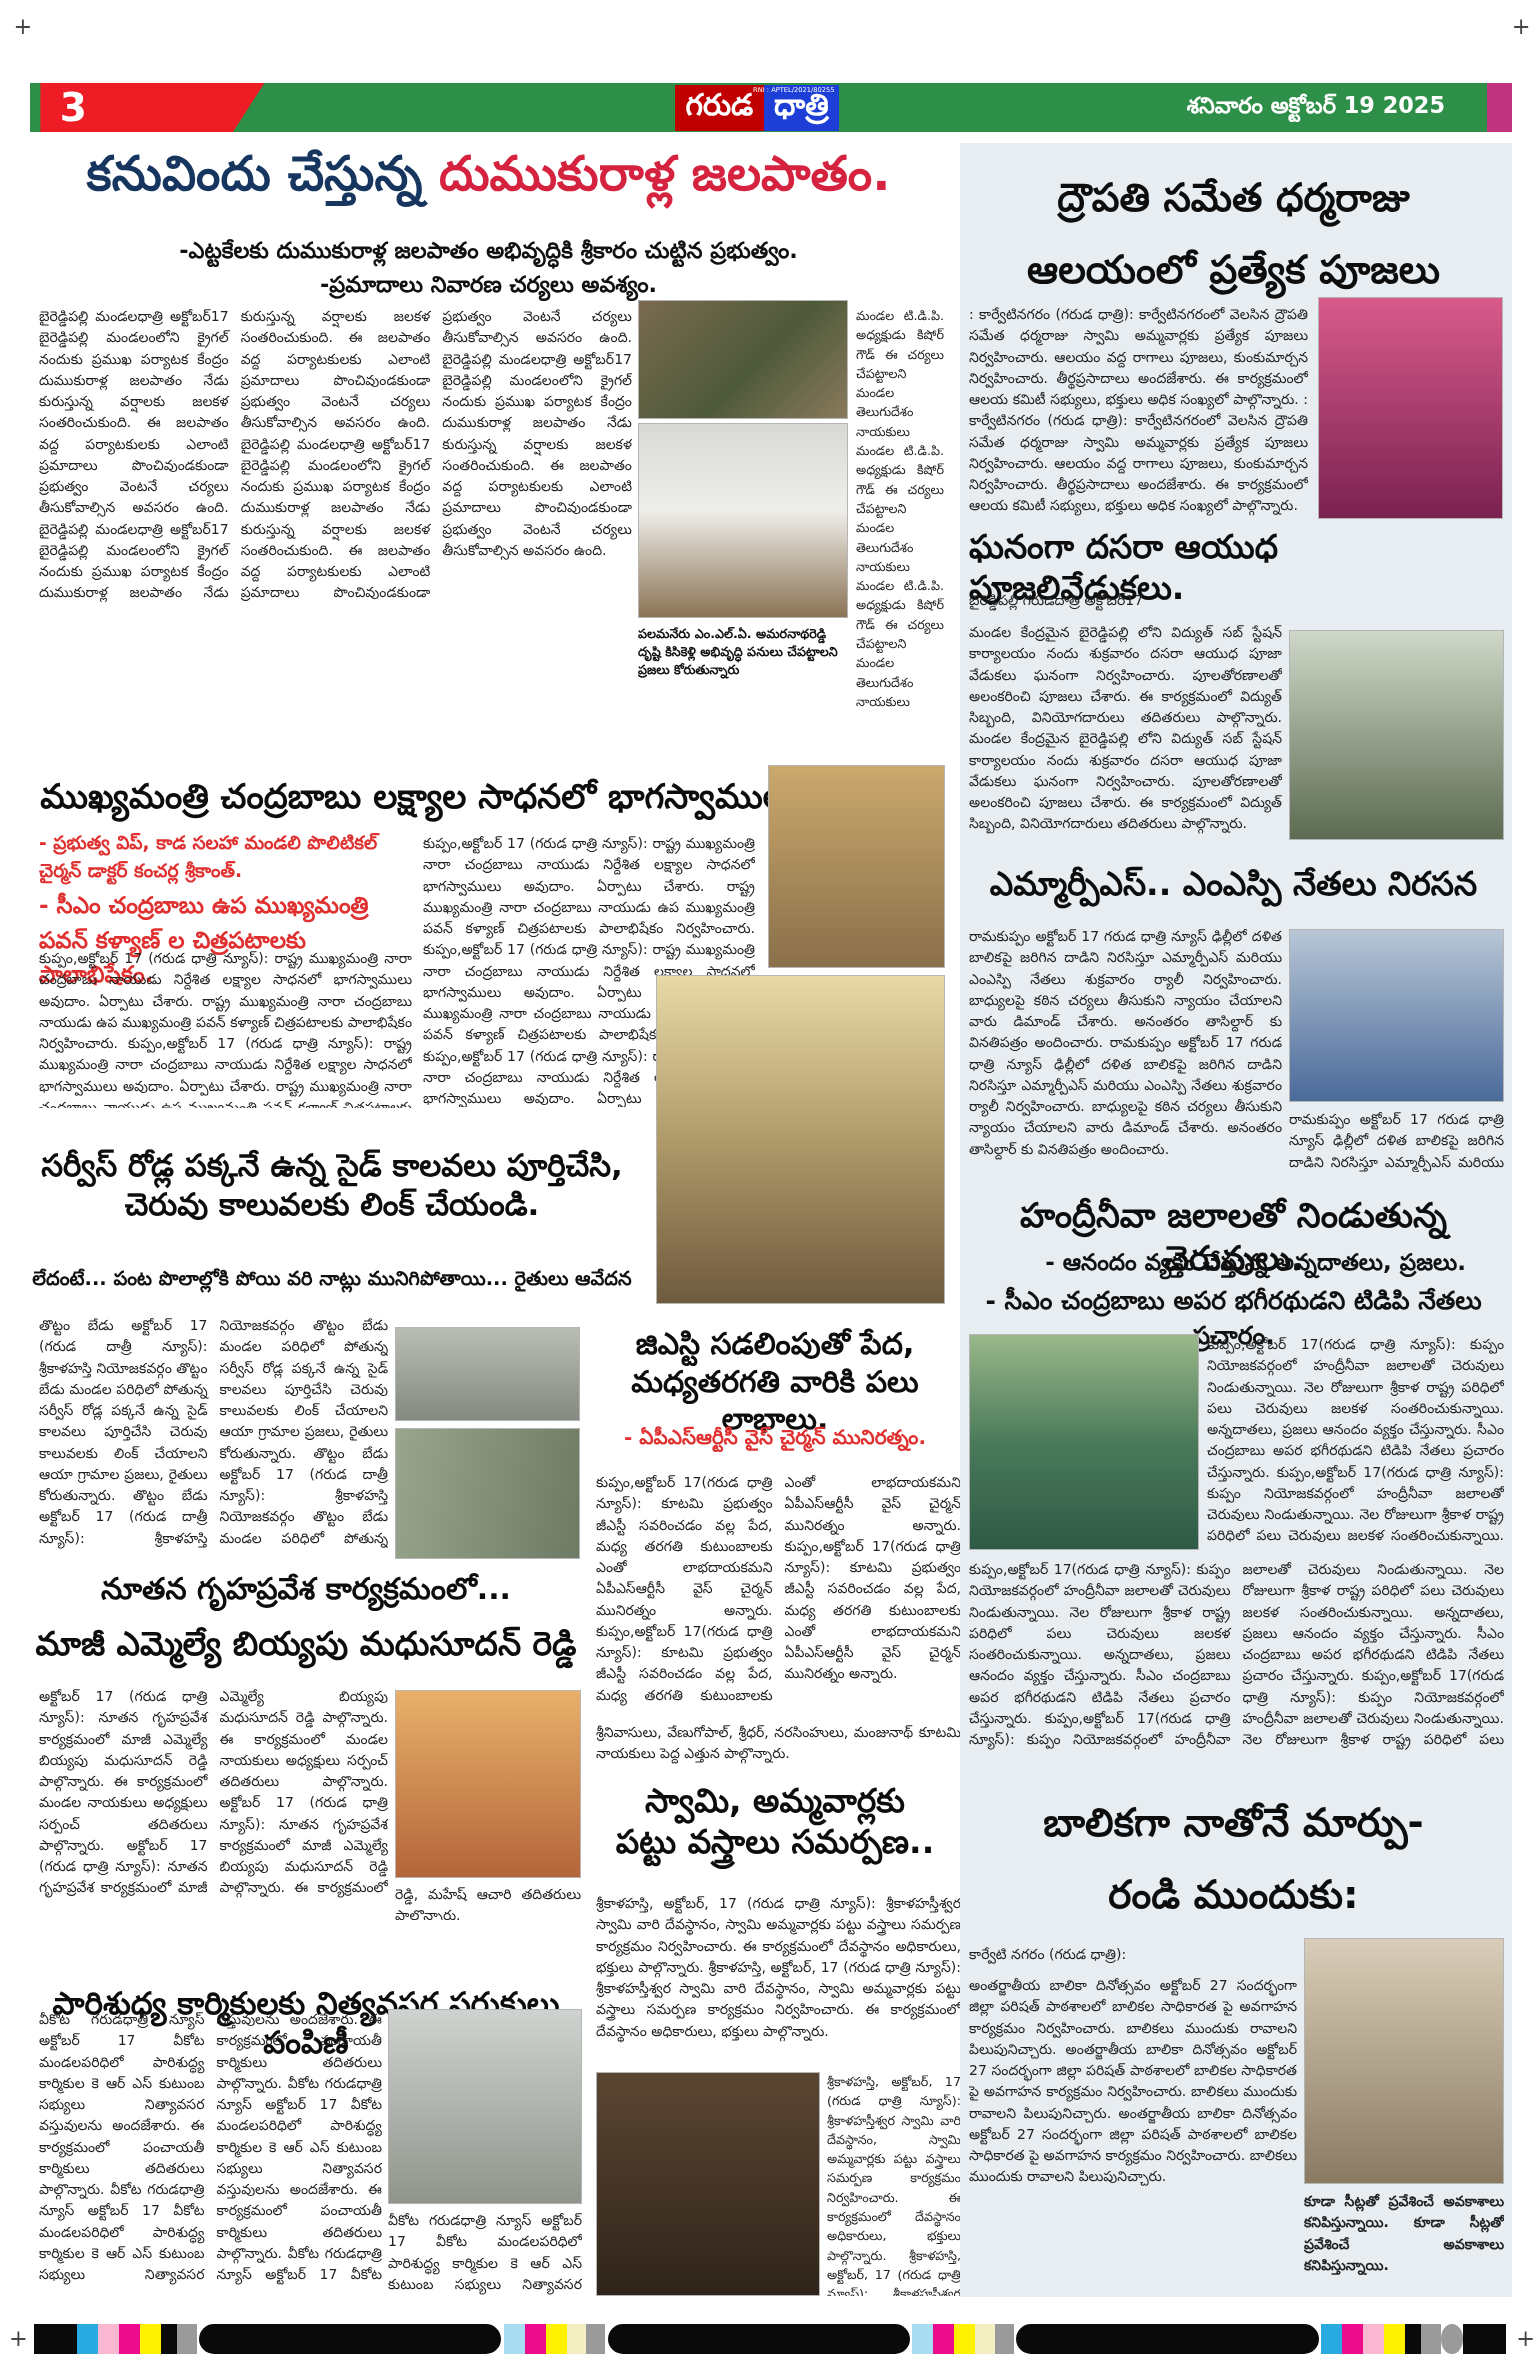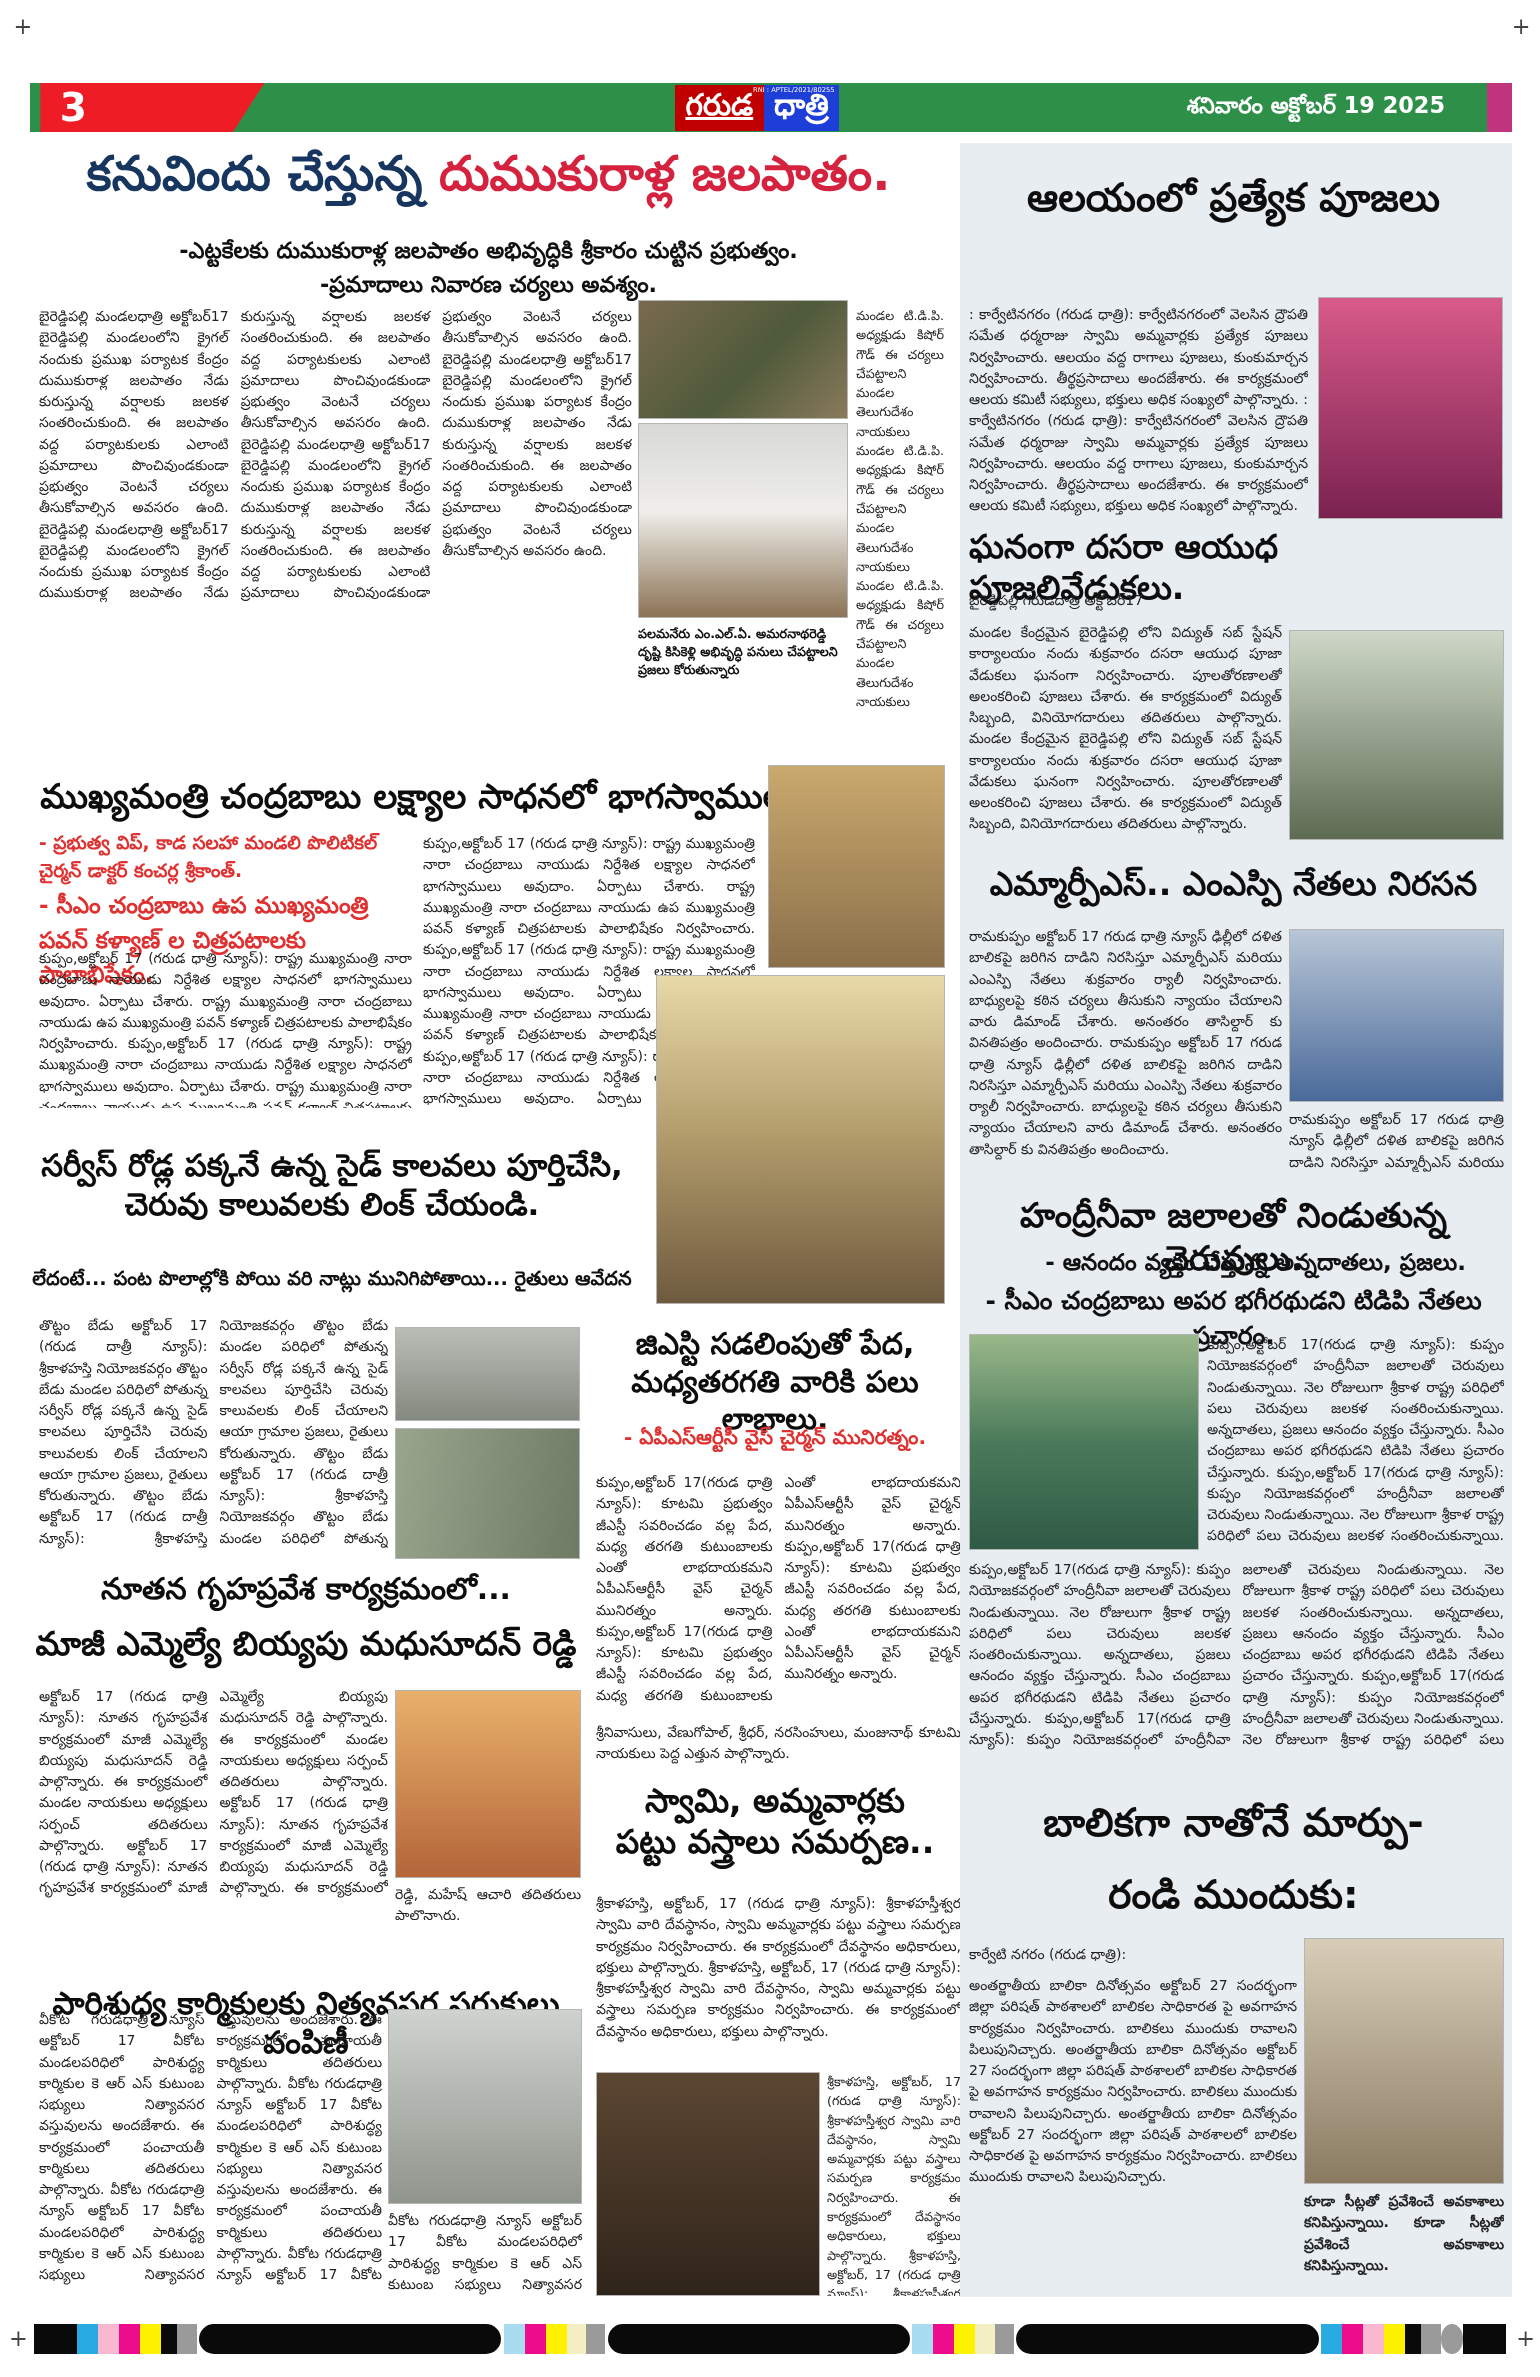--- a/index.html
+++ b/index.html
@@ -5,21 +5,21 @@
   html,body{margin:0;padding:0;background:#ffffff;}
   .page{position:relative;width:1541px;height:2377px;background:#ffffff;overflow:hidden;
         font-family:"DejaVu Sans","Liberation Sans",sans-serif;color:#1b1b1b;}
   .abs{position:absolute;}
   
   .hdr{position:absolute;left:30px;top:83px;width:1482px;height:49px;background:#2e8f49;display:flex;align-items:center;}
   .hdr .pageno-box{position:absolute;left:10.4px;top:0;width:224px;height:49px;background:#ee1c25;
        clip-path:polygon(0 0,100% 0,86% 100%,0 100%);display:flex;align-items:center;}
   .pageno{color:#ffffff;font-size:39px;font-weight:bold;margin-left:19.4px;line-height:1;}
   .logo{position:absolute;left:645px;top:1.5px;height:46px;display:flex;}
-  .logo .red-box{background:#c00000;color:#fff;font-size:30px;font-weight:bold;padding:3px 10.4px;display:flex;align-items:center;text-decoration:underline;}
+  .logo .red-box{background:#c00000;color:#fff;font-size:30px;font-weight:bold;padding:3px 10.4px;display:flex;align-items:center;}
   .logo .blue-box{background:#1d3fd7;color:#fff;font-size:30px;font-weight:bold;padding:3px 10.4px;display:flex;align-items:center;position:relative;}
   .logo .rni{position:absolute;top:1.5px;right:4.5px;font-size:6.7px;font-weight:normal;color:#ffffff;white-space:nowrap;}
   .hdr-date{position:absolute;right:67px;top:0;height:49px;display:flex;align-items:center;color:#ffffff;font-size:22.4px;font-weight:bold;}
   .hdr .magenta-cap{position:absolute;right:0;top:0;width:25px;height:49px;background:#c0337d;}
   
   .hl-main{position:absolute;left:30px;top:146px;width:917px;text-align:center;font-size:48px;font-weight:bold;line-height:1.15;}
   .hl-main .navy{color:#17365f;}
   .hl-main .red{color:#d4223f;}
   .subhead{position:absolute;text-align:center;font-weight:bold;color:#111;}
   .redline{color:#e03131;font-weight:bold;}
@@ -130,20 +130,21 @@
     <div>స్వామి, అమ్మవార్లకు</div>
     <div>పట్టు వస్త్రాలు సమర్పణ..</div>
   </div>
   <div class="abs body-text" style="left:596px;top:1893px;width:365px;height:173px;">శ్రీకాళహస్తి, అక్టోబర్, 17 (గరుడ ధాత్రి న్యూస్): శ్రీకాళహస్తీశ్వర స్వామి వారి దేవస్థానం, స్వామి అమ్మవార్లకు పట్టు వస్త్రాలు సమర్పణ కార్యక్రమం నిర్వహించారు. ఈ కార్యక్రమంలో దేవస్థానం అధికారులు, భక్తులు పాల్గొన్నారు. శ్రీకాళహస్తి, అక్టోబర్, 17 (గరుడ ధాత్రి న్యూస్): శ్రీకాళహస్తీశ్వర స్వామి వారి దేవస్థానం, స్వామి అమ్మవార్లకు పట్టు వస్త్రాలు సమర్పణ కార్యక్రమం నిర్వహించారు. ఈ కార్యక్రమంలో దేవస్థానం అధికారులు, భక్తులు పాల్గొన్నారు.</div>
   <div class="photo ph-temple" style="left:596px;top:2072px;width:224px;height:224px;"></div>
   <div class="abs body-text" style="left:827px;top:2072px;width:134px;height:224px;font-size:12.7px;">శ్రీకాళహస్తి, అక్టోబర్, 17 (గరుడ ధాత్రి న్యూస్): శ్రీకాళహస్తీశ్వర స్వామి వారి దేవస్థానం, స్వామి అమ్మవార్లకు పట్టు వస్త్రాలు సమర్పణ కార్యక్రమం నిర్వహించారు. ఈ కార్యక్రమంలో దేవస్థానం అధికారులు, భక్తులు పాల్గొన్నారు. శ్రీకాళహస్తి, అక్టోబర్, 17 (గరుడ ధాత్రి న్యూస్): శ్రీకాళహస్తీశ్వర స్వామి వారి దేవస్థానం, స్వామి అమ్మవార్లకు పట్టు వస్త్రాలు సమర్పణ కార్యక్రమం నిర్వహించారు. ఈ కార్యక్రమంలో దేవస్థానం అధికారులు, భక్తులు పాల్గొన్నారు.</div>
 
   <div class="right-panel"></div>
 
   <div class="rp-el headline" style="left:969px;top:162px;width:529px;font-size:39px;line-height:1.85;">
+    <div>ద్రౌపతి సమేత ధర్మరాజు</div>
     <div>ఆలయంలో ప్రత్యేక పూజలు</div>
   </div>
   <div class="rp-el body-text" style="left:969px;top:304px;width:339px;height:212px;">: కార్వేటినగరం (గరుడ ధాత్రి):  కార్వేటినగరంలో వెలసిన ద్రౌపతి సమేత ధర్మరాజు స్వామి అమ్మవార్లకు ప్రత్యేక పూజలు నిర్వహించారు. ఆలయం వద్ద రాగాలు పూజలు, కుంకుమార్చన నిర్వహించారు. తీర్థప్రసాదాలు అందజేశారు. ఈ కార్యక్రమంలో ఆలయ కమిటీ సభ్యులు, భక్తులు అధిక సంఖ్యలో పాల్గొన్నారు. : కార్వేటినగరం (గరుడ ధాత్రి):  కార్వేటినగరంలో వెలసిన ద్రౌపతి సమేత ధర్మరాజు స్వామి అమ్మవార్లకు ప్రత్యేక పూజలు నిర్వహించారు. ఆలయం వద్ద రాగాలు పూజలు, కుంకుమార్చన నిర్వహించారు. తీర్థప్రసాదాలు అందజేశారు. ఈ కార్యక్రమంలో ఆలయ కమిటీ సభ్యులు, భక్తులు అధిక సంఖ్యలో పాల్గొన్నారు.</div>
   <div class="photo ph-deity" style="left:1318px;top:297px;width:185px;height:222px;"></div>
 
   <div class="rp-el headline" style="left:969px;top:526px;width:529px;font-size:33px;text-align:left;">ఘనంగా దసరా ఆయుధ పూజలివేడుకలు.</div>
   <div class="rp-el body-text" style="left:969px;top:590px;width:328px;height:30px;">బైరెడ్డిపల్లి గరుడదాత్రి అక్టోబర్17</div>
   <div class="rp-el body-text" style="left:969px;top:622px;width:313px;height:224px;">మండల కేంద్రమైన బైరెడ్డిపల్లి లోని విద్యుత్ సబ్ స్టేషన్ కార్యాలయం నందు శుక్రవారం దసరా ఆయుధ పూజా వేడుకలు ఘనంగా నిర్వహించారు. పూలతోరణాలతో అలంకరించి పూజలు చేశారు. ఈ కార్యక్రమంలో విద్యుత్ సిబ్బంది, వినియోగదారులు తదితరులు పాల్గొన్నారు. మండల కేంద్రమైన బైరెడ్డిపల్లి లోని విద్యుత్ సబ్ స్టేషన్ కార్యాలయం నందు శుక్రవారం దసరా ఆయుధ పూజా వేడుకలు ఘనంగా నిర్వహించారు. పూలతోరణాలతో అలంకరించి పూజలు చేశారు. ఈ కార్యక్రమంలో విద్యుత్ సిబ్బంది, వినియోగదారులు తదితరులు పాల్గొన్నారు.</div>
   <div class="photo ph-ayudha" style="left:1289px;top:630px;width:215px;height:210px;"></div>
 

